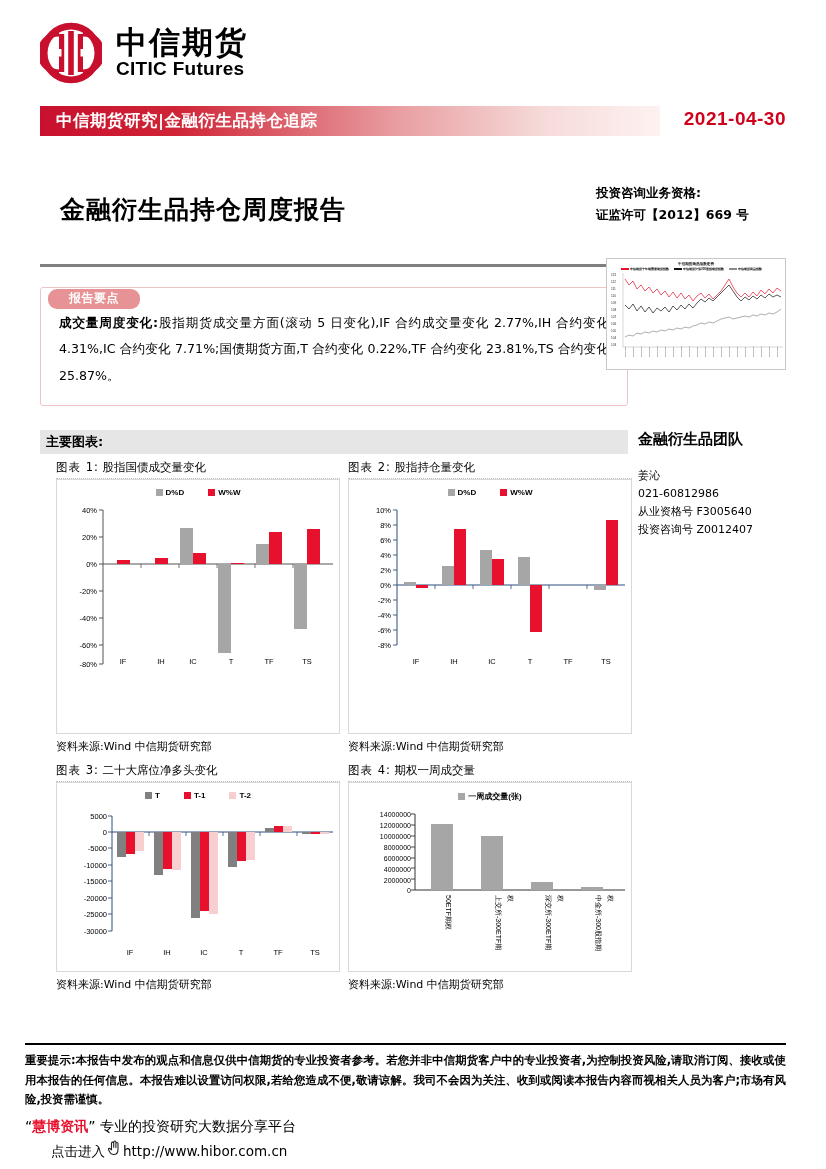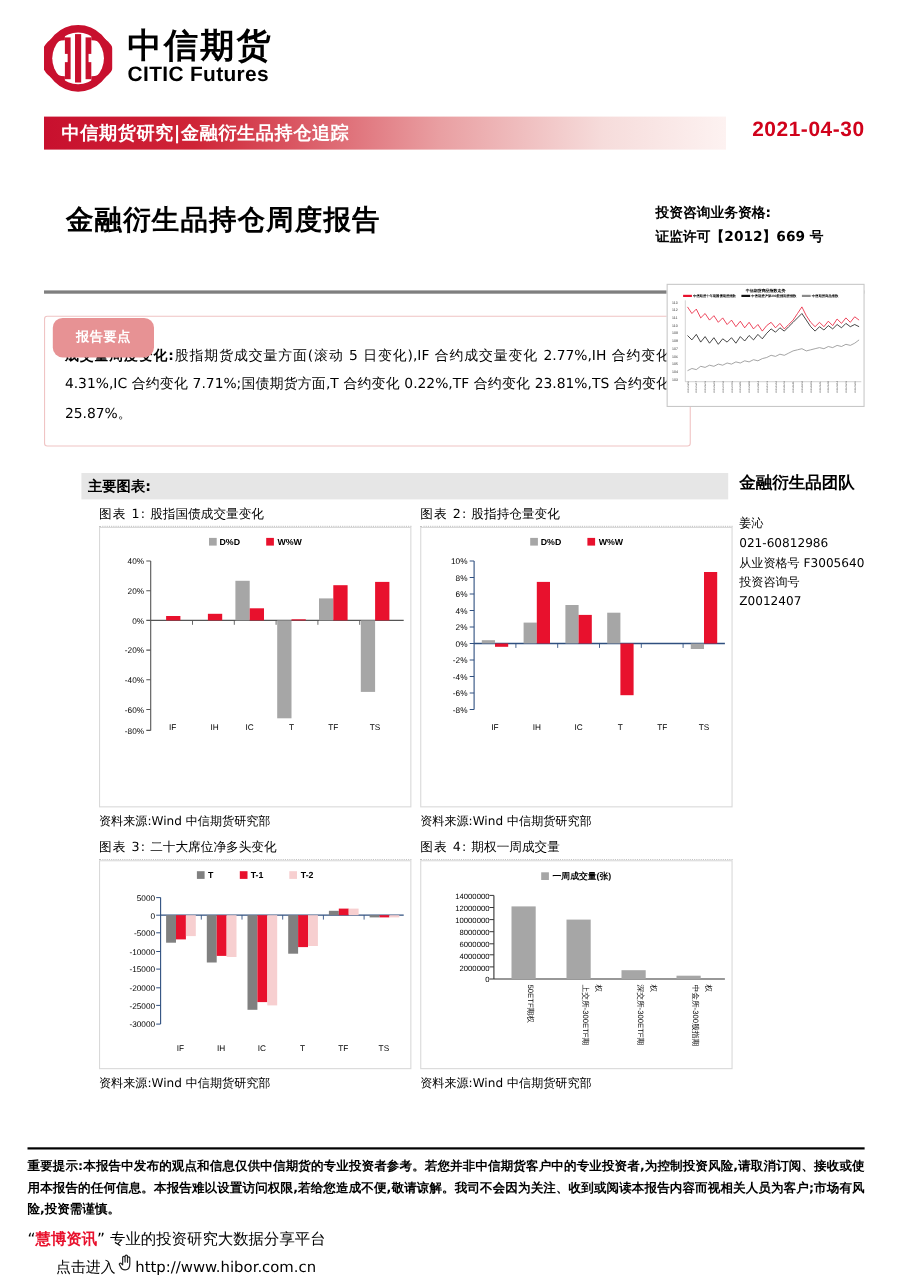--- a/index.html
+++ b/index.html
@@ -44,35 +44,35 @@
     padding-left: 16px; letter-spacing: 0.5px;
     white-space: nowrap;
   }
   .banner-date {
     position: absolute; right: 0; top: 2px;
     color: #d0021b; font-size: 19px; font-weight: bold;
     font-family: "Liberation Sans", sans-serif; letter-spacing: 0.5px;
   }
 
   
-  .title-row { display: flex; justify-content: space-between; align-items: center; margin-top: 26px; }
+  .title-row { display: flex; justify-content: space-between; align-items: flex-end; margin-top: 26px; }
   .main-title {
     font-size: 25px; font-weight: bold;
     font-family: "DejaVu Sans", sans-serif;
     letter-spacing: 1px; padding-left: 20px;
   }
   .qual { text-align: left; font-size: 12.5px; font-weight: bold; line-height: 1.75;
           font-family: "DejaVu Sans", sans-serif; padding-top: 8px; width: 190px; }
 
   
   .divider { height: 3px; background: #7f7f7f; margin-top: 38px; }
   .hl-wrap { position: relative; margin-top: 0; }
   .hl-tab {
     position: absolute; left: 8px; top: 2px;
-    width: 92px; height: 36px; border-radius: 9px;
+    width: 92px; height: 20px; border-radius: 9px;
     background: #e79294;
     display: flex; align-items: center; justify-content: center;
     color: #fff; font-size: 12px; font-weight: bold;
     font-family: "DejaVu Sans", sans-serif; letter-spacing: .5px; z-index: 2;
   }
   .hl-box {
     margin-top: 20px; margin-left: 0;
     border: 1px solid #f0c4c4; border-radius: 3px;
     min-height: 90px; padding: 22px 18px 16px 18px;
     width: 588px;
@@ -87,21 +87,21 @@
     border: 1px solid #c8c8c8; background: #fff;
     padding: 3px 2px 2px 2px; overflow: hidden;
   }
   .mini-title { font-size: 3.6px; font-weight: bold; text-align: center; font-family: "DejaVu Sans", sans-serif; }
   .mini-legend { font-size: 3px; display: flex; gap: 5px; justify-content: flex-start; padding-left: 12px; margin-top: 1px; flex-wrap: wrap; }
   .mini-legend span { white-space: nowrap; }
   .ml-dash { display: inline-block; width: 8px; height: 1.5px; vertical-align: middle; margin-right: 1px; }
 
   
   .charts-area { display: flex; gap: 0; margin-top: 24px; }
-  .charts-col { width: 588px; margin-left: 34px; }
+  .charts-col { width: 588px; }
   .side-col { width: 198px; padding-left: 10px; }
 
   .sec-head { background: #e6e6e6; font-size: 13px; font-weight: bold; padding: 3px 6px;
               font-family: "DejaVu Sans", sans-serif; }
   .chart-grid { display: grid; grid-template-columns: 1fr 1fr; padding-left: 16px; }
   .chart-cell { padding-right: 8px; }
   .chart-cap { font-size: 11.5px; font-family: "DejaVu Sans", sans-serif; padding: 6px 0 3px 0; white-space: nowrap; }
   .chart-cap .num { letter-spacing: 1px; }
   .hairline { border-top: 1px dotted #bdbdbd; }
   .chart-src { font-size: 11px; font-family: "DejaVu Sans", sans-serif; padding: 5px 0 3px 0; }

